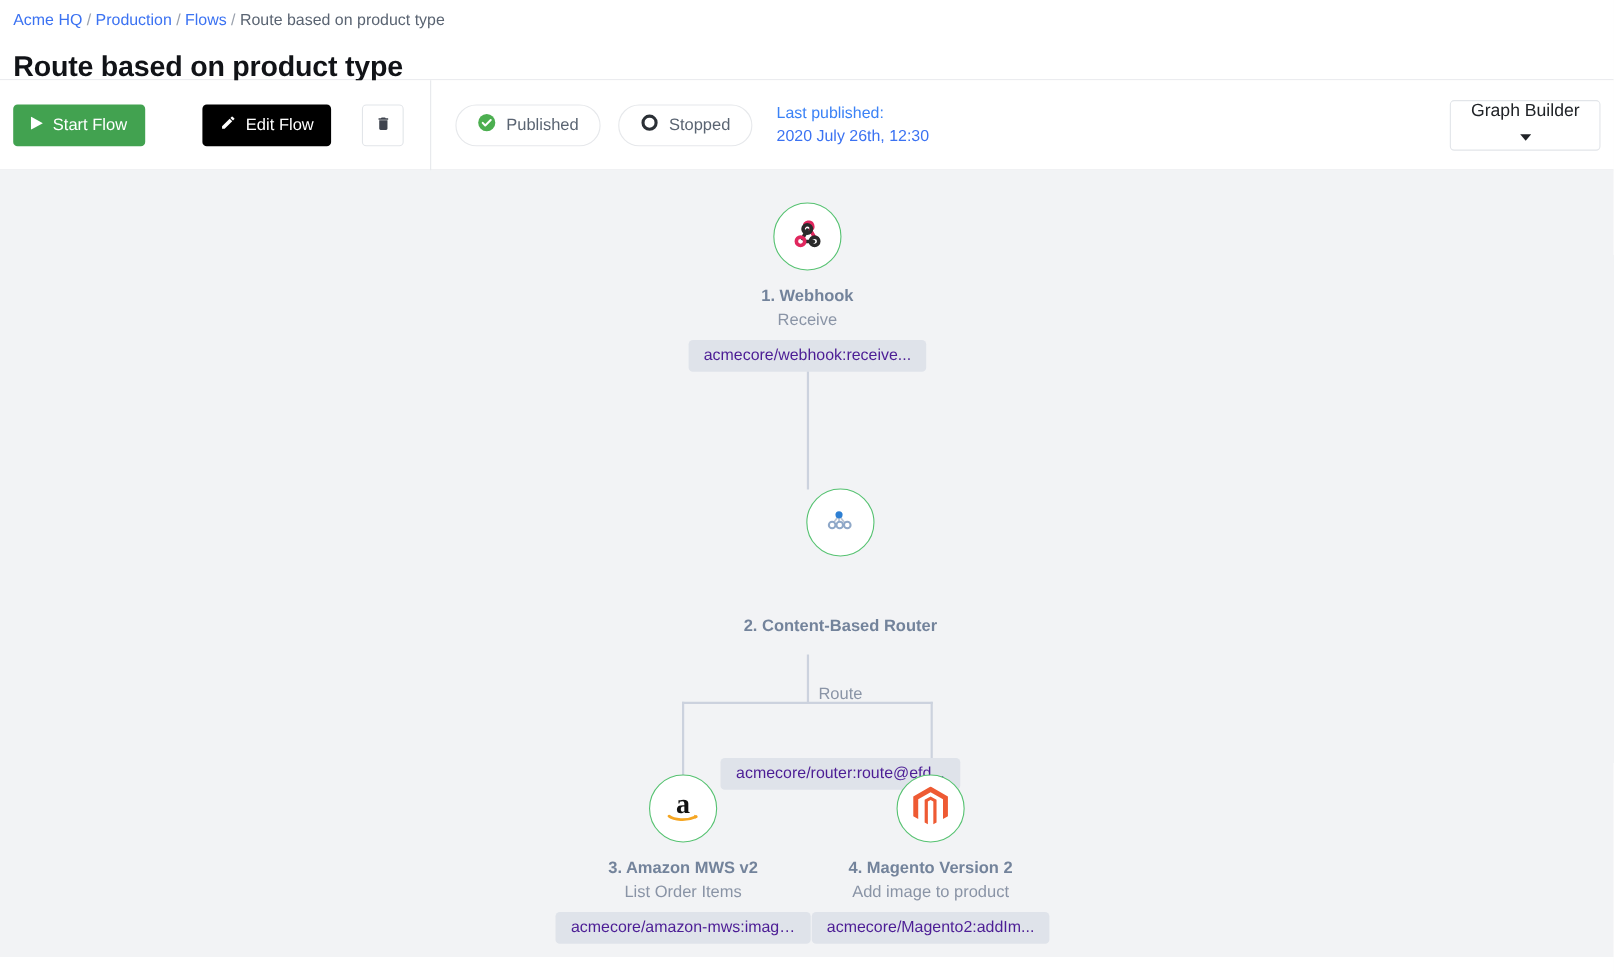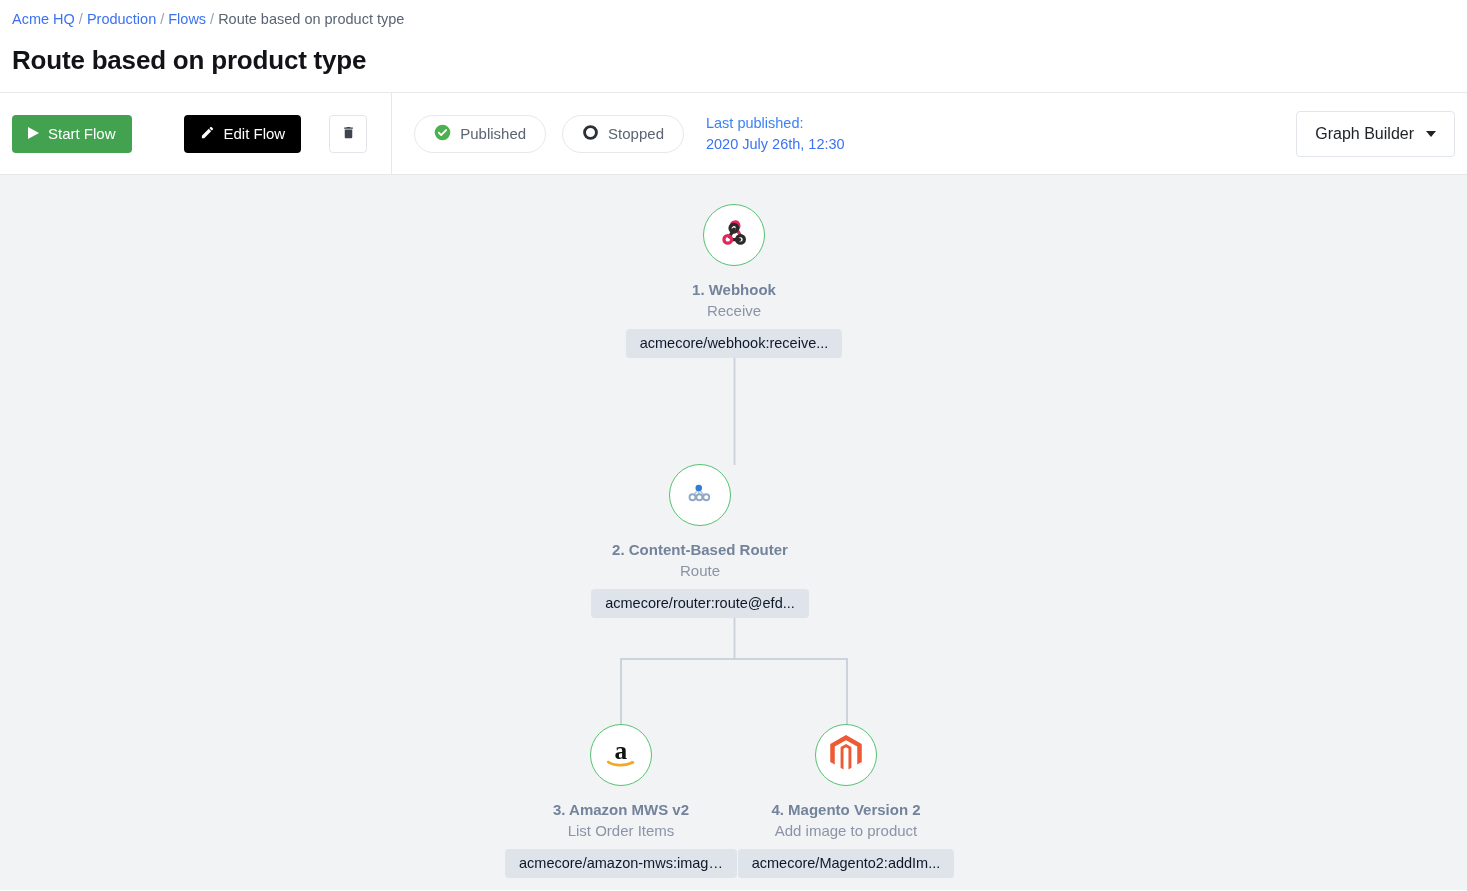--- a/index.html
+++ b/index.html
@@ -9,21 +9,21 @@
     overflow: hidden;
     background: #ffffff;
     font-family: "Liberation Sans", sans-serif;
     -webkit-font-smoothing: antialiased;
   }
 
   
   .page-header {
     background: #ffffff;
     padding: 8px 12px 0 12px;
-    height: 93px;
+    height: 73px;
     border-bottom: 1px solid #e6e8eb;
     position: relative;
   }
   .breadcrumb {
     font-size: 14.5px;
     line-height: 20px;
     color: #6b7280;
     white-space: nowrap;
     padding-top: 1px;
   }
@@ -145,20 +145,21 @@
     gap: 12px;
     height: 46px;
     padding: 0 18px;
     background: #ffffff;
     border: 1px solid #e2e5e9;
     border-radius: 4px;
     font-size: 16px;
     color: #202327;
     cursor: pointer;
     white-space: nowrap;
+    flex-direction: column;
   }
   .caret {
     width: 0; height: 0;
     border-left: 5.5px solid transparent;
     border-right: 5.5px solid transparent;
     border-top: 6.5px solid #202327;
   }
 
   
   .canvas {
@@ -206,21 +207,21 @@
   .node-sub {
     margin-top: 2px;
     font-size: 15px;
     color: #8a94a6;
     line-height: 19px;
     white-space: nowrap;
   }
   .node-chip {
     margin-top: 9px;
     background: #dfe3ea;
-    color: #0f172a;
+    color: #4c1d95;
     font-size: 14.5px;
     line-height: 19px;
     padding: 5px 14px;
     border-radius: 4px;
     max-width: 232px;
     overflow: hidden;
     text-overflow: ellipsis;
     white-space: nowrap;
     cursor: pointer;
   }
@@ -324,21 +325,21 @@
           <circle cx="16.6" cy="16.5" r="2.7" fill="none" stroke="#2b2b2b" stroke-width="2.3"></circle>
           <circle cx="11.9" cy="8.6" r="2.7" fill="none" stroke="#2b2b2b" stroke-width="2.3"></circle>
         </svg>
       </span>
     </div>
     <div class="node-title">1. Webhook</div>
     <div class="node-sub">Receive</div>
     <div class="node-chip">acmecore/webhook:receive...</div>
   </div>
 
-  <div class="node" style="left:700px; top:289px;">
+  <div class="node" style="left:764px; top:289px;gap:40px;">
     <div class="node-circle">
       <span>
         <svg width="30" height="30" viewBox="0 0 24 24">
           <line x1="11" y1="8.5" x2="16" y2="15" stroke="#b9c4d4" stroke-width="1.3"></line>
           <line x1="11" y1="8.5" x2="11" y2="15" stroke="#b9c4d4" stroke-width="1.3"></line>
           <line x1="11" y1="8.5" x2="6" y2="15" stroke="#b9c4d4" stroke-width="1.3"></line>
           <circle cx="11" cy="8" r="2.6" fill="#2d7fd3"></circle>
           <circle cx="6" cy="15.4" r="2.4" fill="#ffffff" stroke="#8fa8c8" stroke-width="1.5"></circle>
           <circle cx="11.5" cy="15.4" r="2.4" fill="#ffffff" stroke="#8fa8c8" stroke-width="1.5"></circle>
           <circle cx="17" cy="15.4" r="2.4" fill="#ffffff" stroke="#8fa8c8" stroke-width="1.5"></circle>

